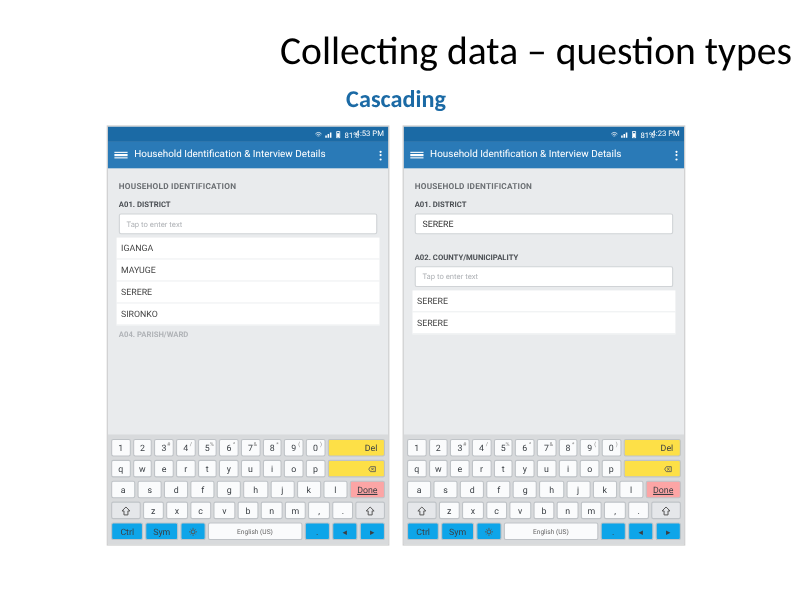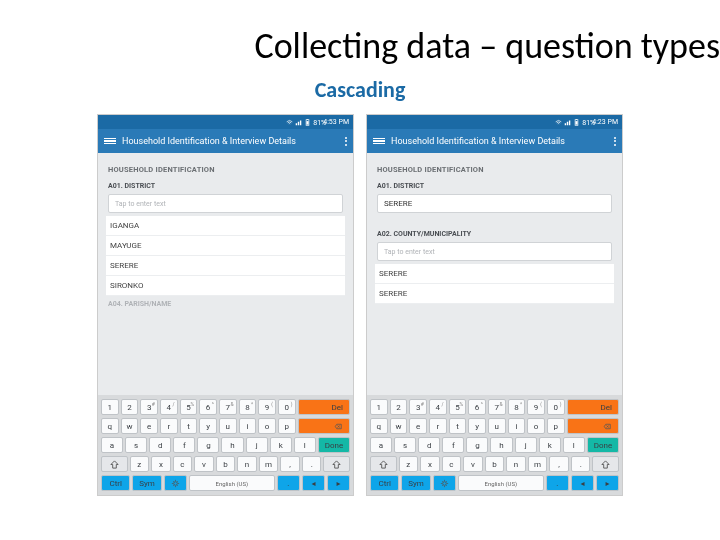--- a/index.html
+++ b/index.html
@@ -164,30 +164,30 @@
     position: relative;
   }
   .key.num { font-size:8px; }
   .key .sup {
     position:absolute;
     top:1px; right:2px;
     font-size:5px;
     color:#888;
   }
   .key.wshift { flex: 1.4; background:#e5e7ea; }
-  .key.wdel { flex: 1.5; background:#f97316;padding-left:27px; }
+  .key.wdel { flex: 1.5; background:#fde047;padding-left:27px; }
   .key.wctrl { flex:1.3; }
   .key.space {
     flex: 4;
     font-size: 6px;
     color:#666;
   }
   .key.meta { background:#0ea5e9; }
   .key svg { width:9px; height:9px; }
-  .key.wide2 { flex:1.5; background:#14b8a6; }
+  .key.wide2 { flex:1.5; background:#fca5a5;text-decoration:underline; }
 </style>
 </head>
 <body>
 
 <div class="title">Collecting data – question types</div>
 <div class="subtitle">Cascading</div>
 
 <div class="phones">
 
   <div class="phone">
@@ -226,21 +226,21 @@
       <div class="qlabel">A01. DISTRICT</div>
       <div class="card">
         <span class="hint">Tap to enter text</span>
       </div>
       <div>
         <div class="opt">IGANGA</div>
         <div class="opt">MAYUGE</div>
         <div class="opt">SERERE</div>
         <div class="opt">SIRONKO</div>
       </div>
-      <div class="qlabel faded">A04. PARISH/NAME</div>
+      <div class="qlabel faded">A04. PARISH/WARD</div>
     </div>
 
     <div class="keyboard">
       <div class="krow">
         <div class="key num">
             <span>1</span>
           </div>
         <div class="key num">
             <span>2</span>
           </div>

